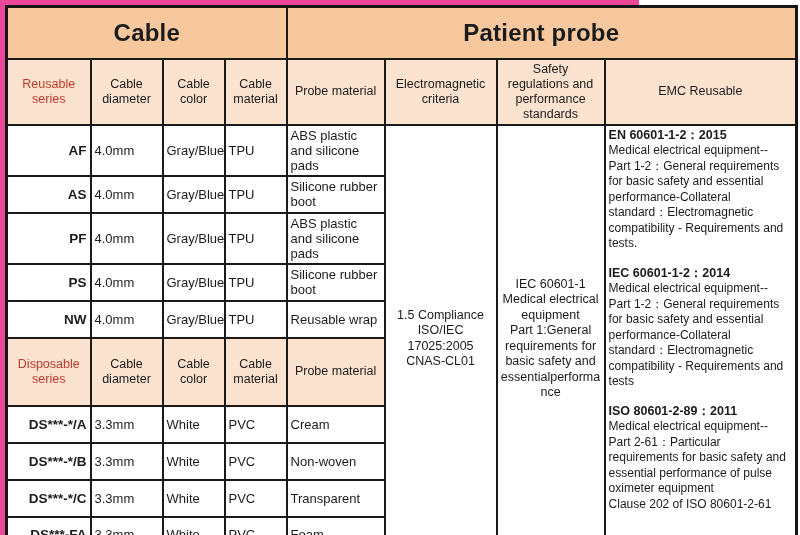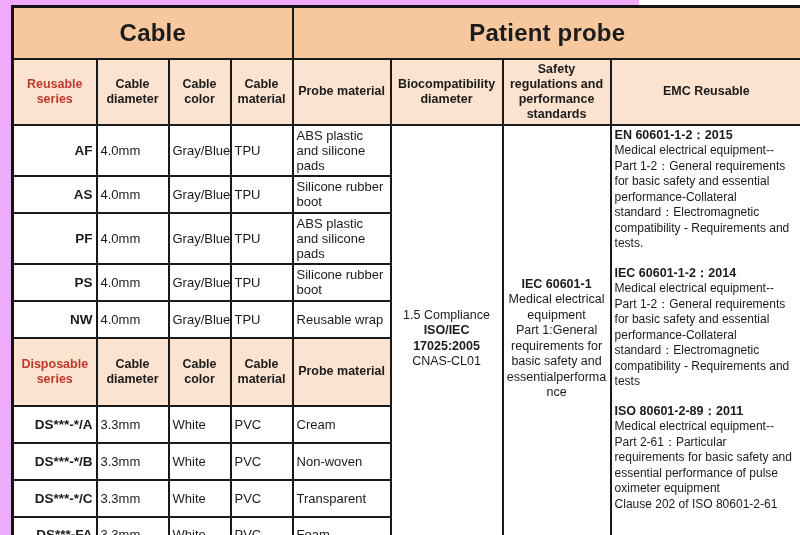--- a/index.html
+++ b/index.html
@@ -1,53 +1,53 @@
 <!DOCTYPE html>
 <html><head>
 <meta charset="utf-8">
 <style>
   html,body { margin:0; padding:0; background:#ffffff; }
   body { font-family:"Liberation Sans", sans-serif; color:#1b1b1b; }
   .page {
     width:639px; height:535px; box-sizing:border-box;
-    padding:5px 5px 7px 11px; background:#f0abfc;
+    padding:5px 5px 7px 5px; background:#ec4899;
   }
   table.spec {
     border-collapse:collapse; table-layout:fixed;
     width:790px; height:522px;
     border:3px solid #141414;
   }
   .spec th, .spec td {
     border:2px solid #1a1a1a;
     padding:2px 3px;
     box-sizing:border-box;
     overflow:hidden;
   }
   .group {
     background:#F7C89E;
     font-size:24px; font-weight:bold; text-align:center;
     letter-spacing:0.2px;
   }
   .colhead {
     background:#FBE3CF;
-    font-size:12.5px; font-weight:bold; 
+    font-size:12.5px; font-weight:normal; 
     line-height:15px;
   }
   .red { color:#C0392B; }
   .series {
     font-weight:bold; font-size:13.5px; text-align:right; background:#ffffff;
   }
   .cell {
     font-size:13px; text-align:left; background:#ffffff; line-height:15px;
   }
   .bio, .safety {
     font-size:12.5px; text-align:center; vertical-align:middle;
     background:#ffffff; line-height:15.5px; padding:2px;
   }
-  .b { font-weight:bold; }
+  .b { font-weight:normal; }
   .pre { white-space:pre-line; overflow-wrap:break-word; }
   .emc {
     vertical-align:top; text-align:left; background:#ffffff;
     font-size:12px; line-height:15.5px; padding:2px 4px;
   }
   .emc-block { margin-bottom:14px; }
   .emc-block:last-child { margin-bottom:0; }
   .emc-title { font-weight:bold; font-size:12.5px; }
 </style>
 </head>
@@ -71,21 +71,21 @@
       <th class="group" colspan="4">Cable</th>
       <th class="group" colspan="4">Patient probe</th>
     </tr>
 
     <tr style="height:66px">
       <th class="colhead red">Reusable series</th>
       <th class="colhead">Cable diameter</th>
       <th class="colhead">Cable color</th>
       <th class="colhead">Cable material</th>
       <th class="colhead">Probe material</th>
-      <th class="colhead">Biocompatibility diameter</th>
+      <th class="colhead">Electromagnetic criteria</th>
       <th class="colhead">Safety regulations and performance standards</th>
       <th class="colhead">EMC Reusable</th>
     </tr>
 
     <tr style="height:37px">
       <td class="series">AF</td>
       <td class="cell">4.0mm</td>
       <td class="cell">Gray/Blue</td>
       <td class="cell">TPU</td>
       <td class="cell">ABS plastic and silicone pads</td>

